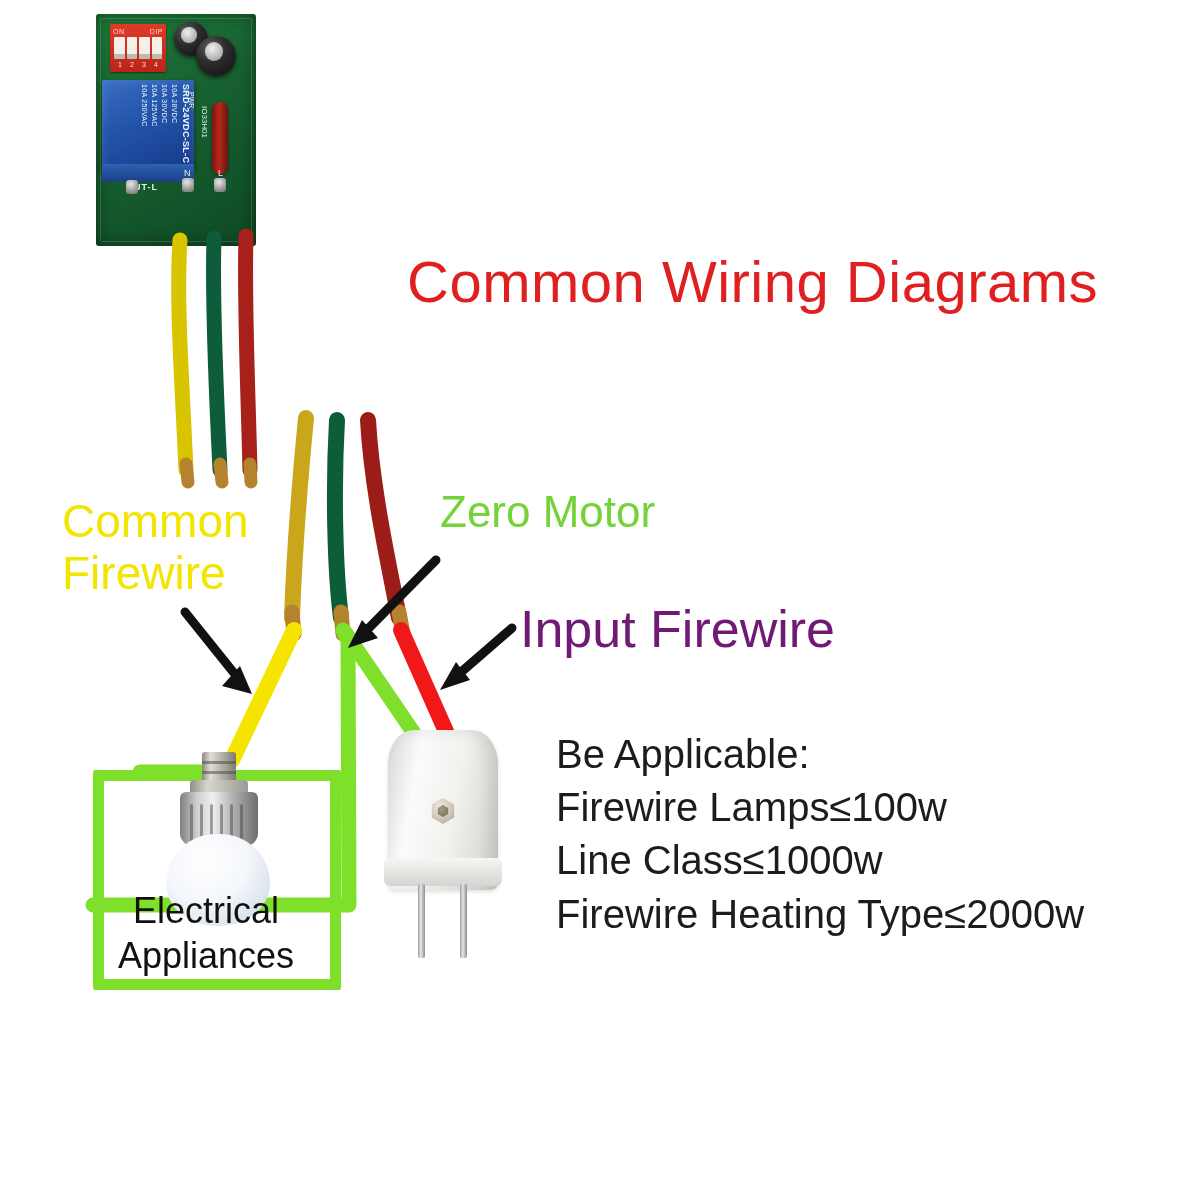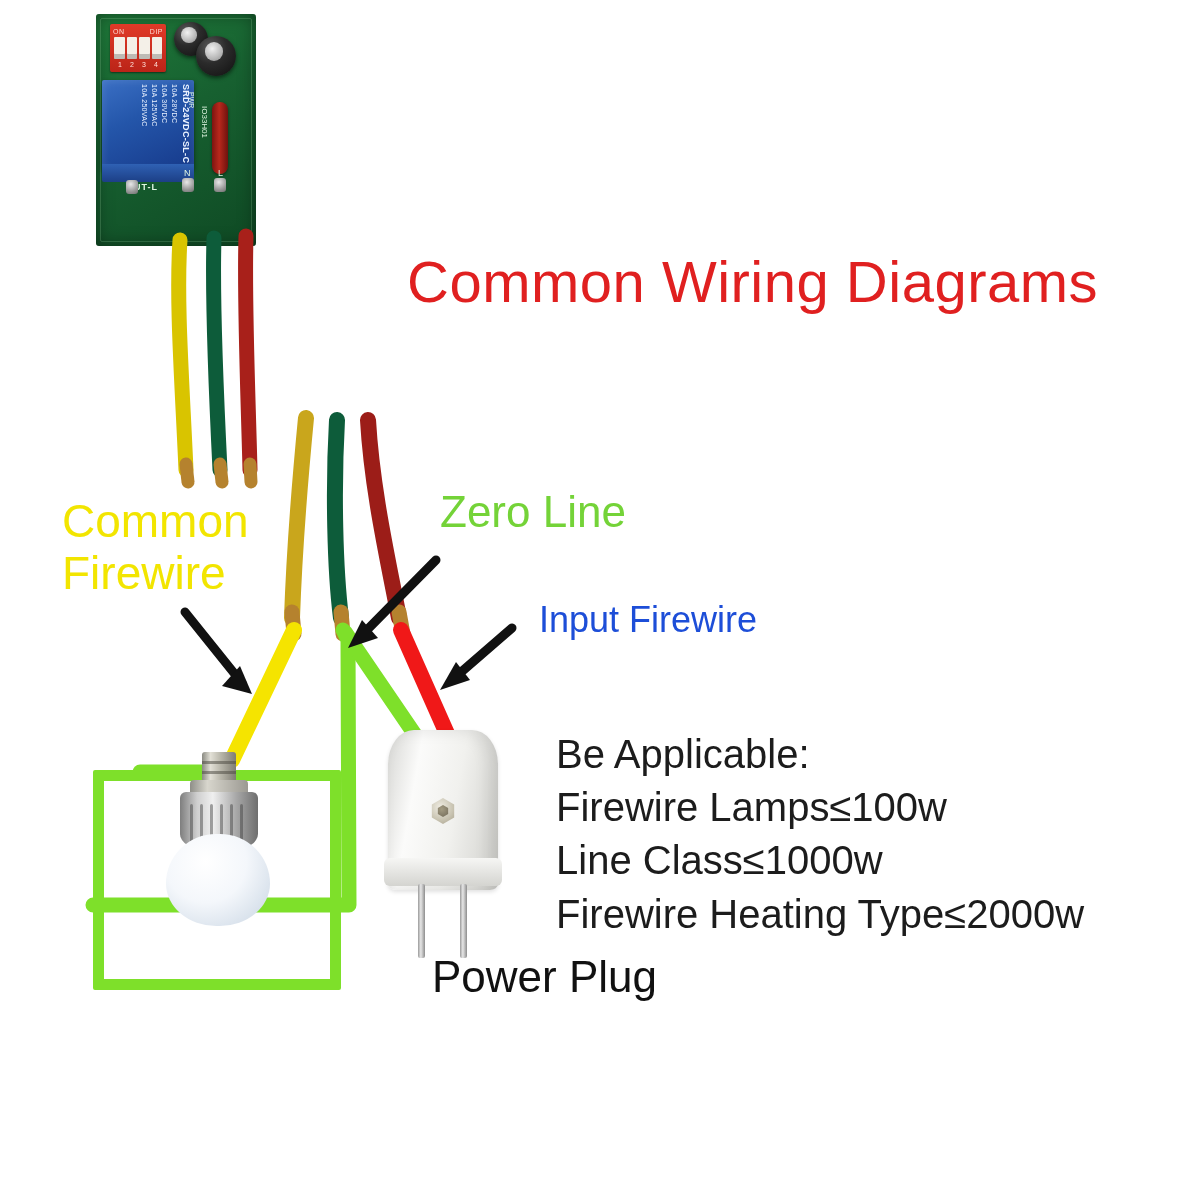--- a/index.html
+++ b/index.html
@@ -34,23 +34,22 @@
     font-size: 46px;
     color: #f2e500;
   }
   #label-zero-line {
     left: 440px; top: 487px;
     font-size: 44px;
     color: #74d338;
   }
   #label-input-firewire {
     left: 520px; top: 600px;
-    font-size: 36px;
-    color: #1d4ed8;
-    margin-left: 19px;
+    font-size: 52px;
+    color: #701a75;
   }
   #label-appliances {
     left: 118px; top: 888px;
     font-size: 36px;
     color: #111111;
     text-align: center;
     line-height: 1.25;
   }
   #label-power-plug {
     left: 432px; top: 952px;
@@ -368,26 +367,27 @@
     <div class="plug-screw"></div>
     <div class="pin" id="pin-left"></div>
     <div class="pin" id="pin-right"></div>
   </div>
 
   <div class="abs" id="title">Common Wiring Diagrams</div>
 
   <div class="abs label" id="label-output-firewire">Common
 Firewire</div>
 
-  <div class="abs label" id="label-zero-line">Zero Line</div>
+  <div class="abs label" id="label-zero-line">Zero Motor</div>
 
   <div class="abs label" id="label-input-firewire">Input Firewire</div>
 
-
-  <div class="abs label" id="label-power-plug">Power Plug</div>
+  <div class="abs label" id="label-appliances">Electrical
+Appliances</div>
+
 
   <div class="abs" id="spec-block">
     <div>Be Applicable:</div>
     <div>Firewire Lamps≤100w</div>
     <div>Line Class≤1000w</div>
     <div>Firewire Heating Type≤2000w</div>
   </div>
 
 </div>
 

